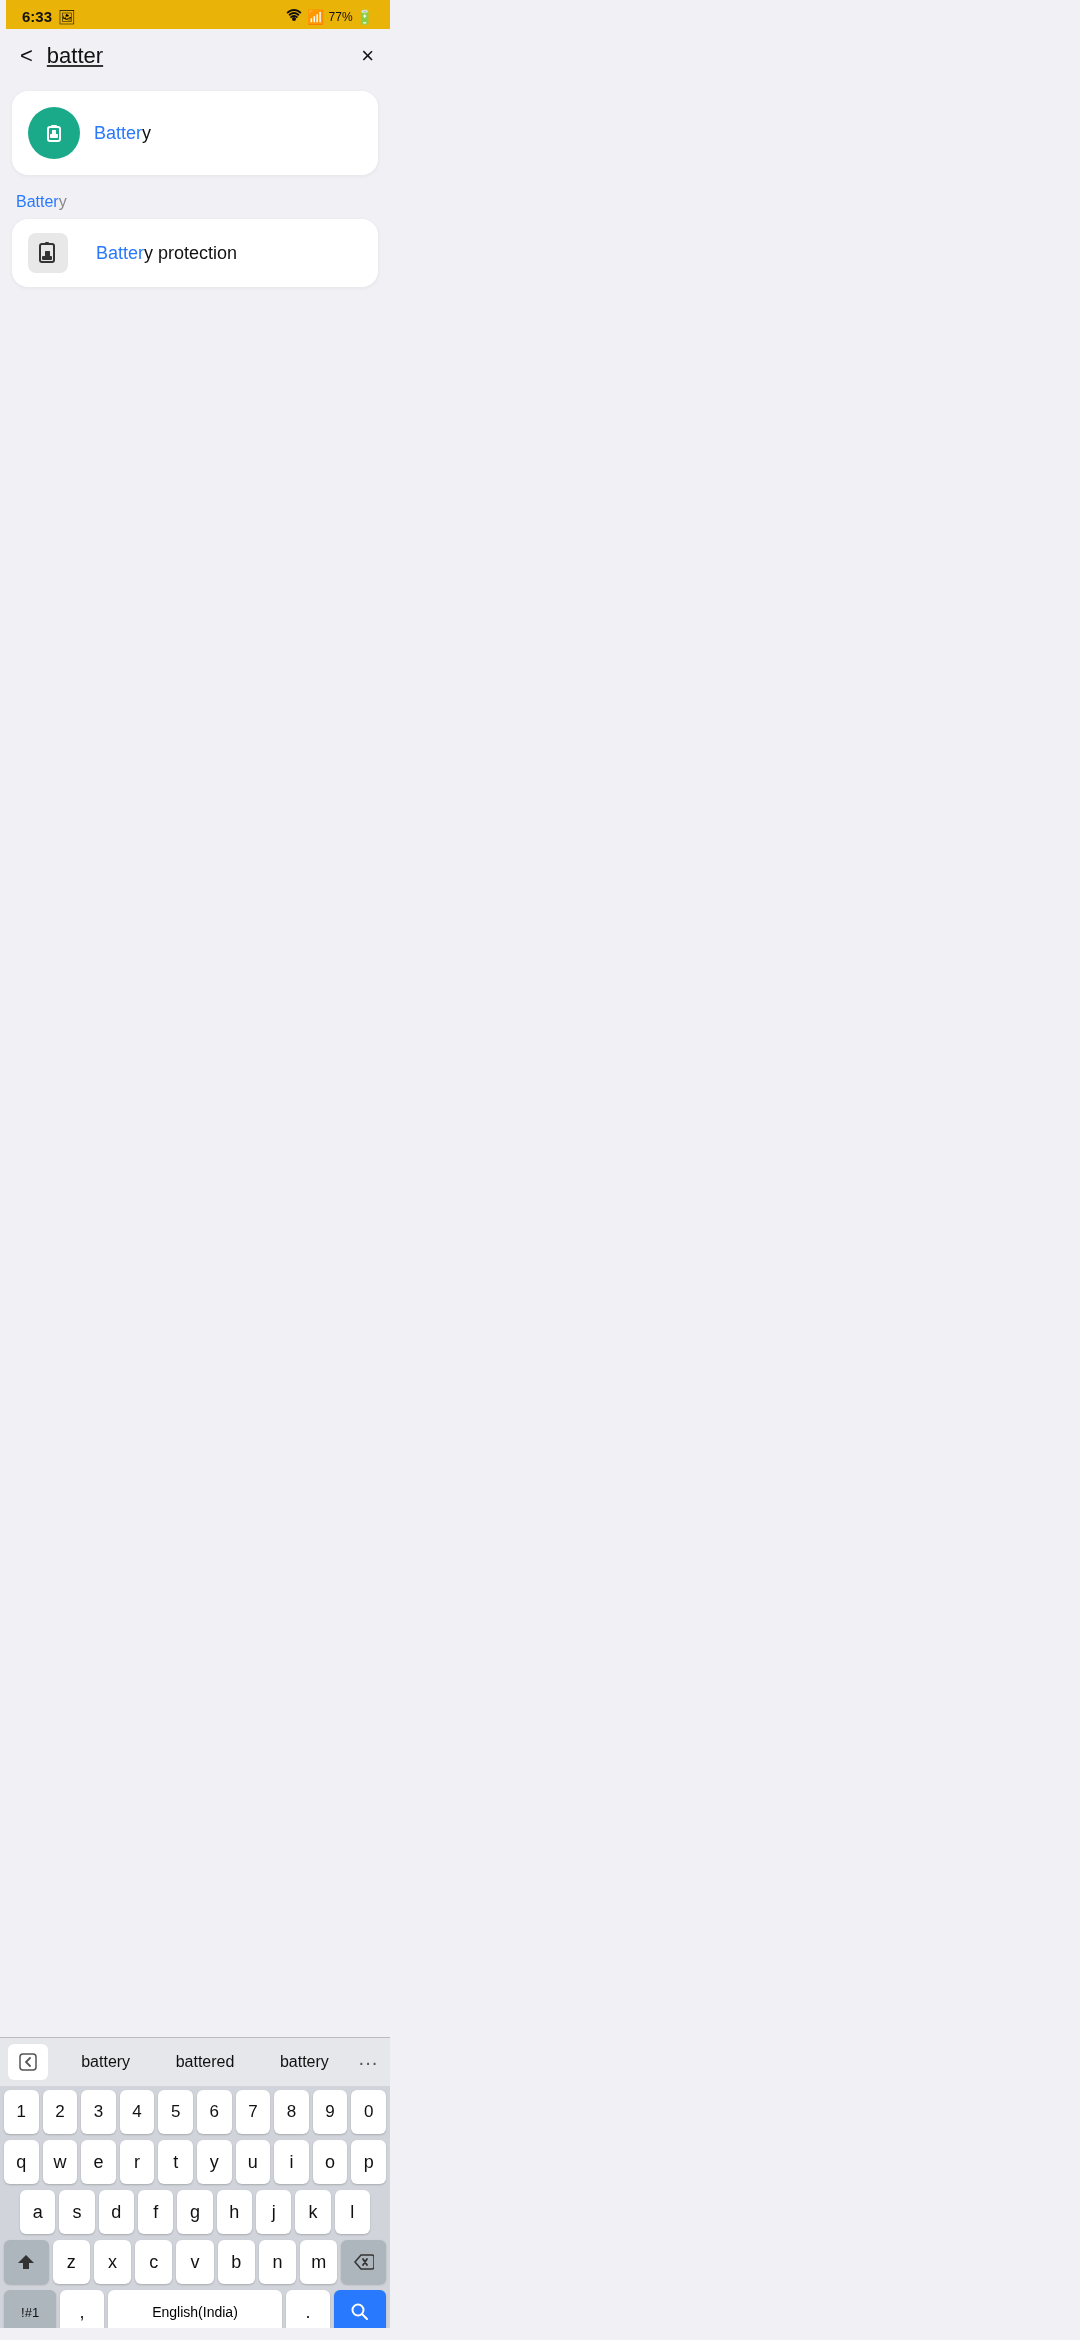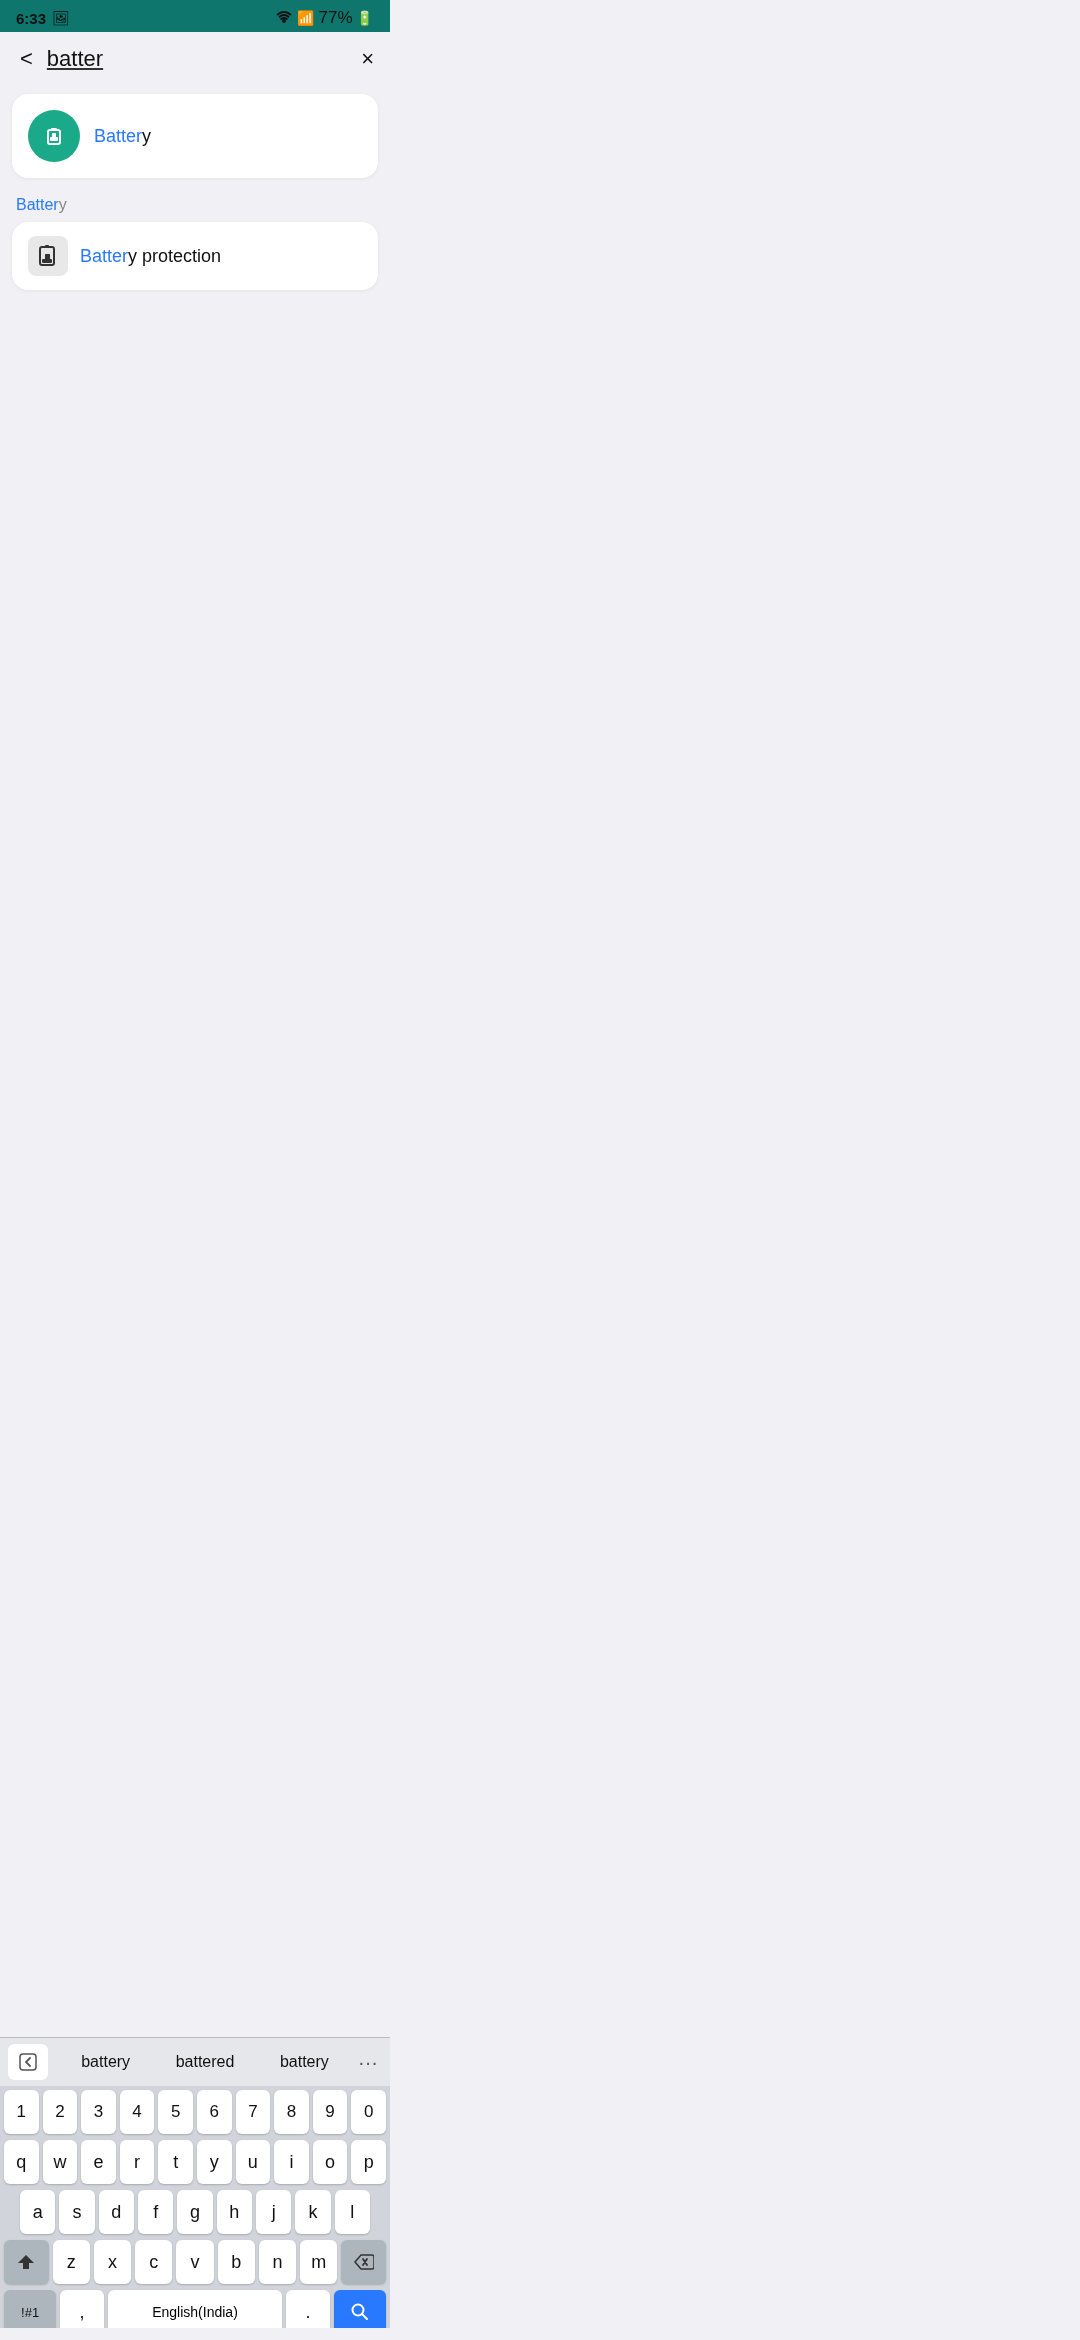--- a/index.html
+++ b/index.html
@@ -11,21 +11,22 @@
       font-family: 'Segoe UI', Arial, sans-serif;
       overflow: hidden;
     }
 
     
     .status-bar {
       display: flex;
       justify-content: space-between;
       align-items: center;
       padding: 8px 16px 4px;
-      background: #0f766e;
+      background: #eab308;
+      margin-left: 6px;
     }
     .status-time {
       font-size: 15px;
       font-weight: 600;
       color: #111;
     }
     .status-icons {
       display: flex;
       align-items: center;
       gap: 4px;
@@ -113,21 +114,21 @@
     }
 
     
     .settings-result {
       background: #fff;
       border-radius: 16px;
       margin: 4px 12px 8px;
       padding: 14px 16px;
       display: flex;
       align-items: center;
-      gap: 12px;
+      gap: 28px;
       box-shadow: 0 1px 4px rgba(0,0,0,0.06);
     }
     .settings-icon {
       width: 40px;
       height: 40px;
       border-radius: 8px;
       background: #e8e8e8;
       display: flex;
       align-items: center;
       justify-content: center;
@@ -245,21 +246,21 @@
   <div class="status-icons">
     <span>
       <svg width="18" height="14" viewBox="0 0 18 14" fill="none">
         <path d="M9 3C11.5 3 13.7 4.1 15.2 5.8L16.5 4.5C14.6 2.4 12 1 9 1C6 1 3.4 2.4 1.5 4.5L2.8 5.8C4.3 4.1 6.5 3 9 3Z" fill="#111"></path>
         <path d="M9 6C10.7 6 12.2 6.8 13.2 8L14.5 6.7C13.1 5.1 11.2 4 9 4C6.8 4 4.9 5.1 3.5 6.7L4.8 8C5.8 6.8 7.3 6 9 6Z" fill="#111"></path>
         <circle cx="9" cy="11" r="2" fill="#111"></circle>
         <path d="M9 9C10.1 9 11.1 9.5 11.8 10.3L13.1 9C12 7.8 10.6 7 9 7C7.4 7 6 7.8 4.9 9L6.2 10.3C6.9 9.5 7.9 9 9 9Z" fill="#111"></path>
       </svg>
     </span>
     <span style="font-size:14px;">📶</span>
-    <span style="font-size:17px;font-weight:500;">77%</span>
+    <span style="font-size:12px;font-weight:500;">77%</span>
     <span style="font-size:14px;">🔋</span>
   </div>
 </div>
 
 <div class="search-bar">
   <span class="back-btn">&lt;</span>
   <div class="search-input-container">
     <span class="search-text">batter</span>
     <span class="close-btn">×</span>
   </div>

